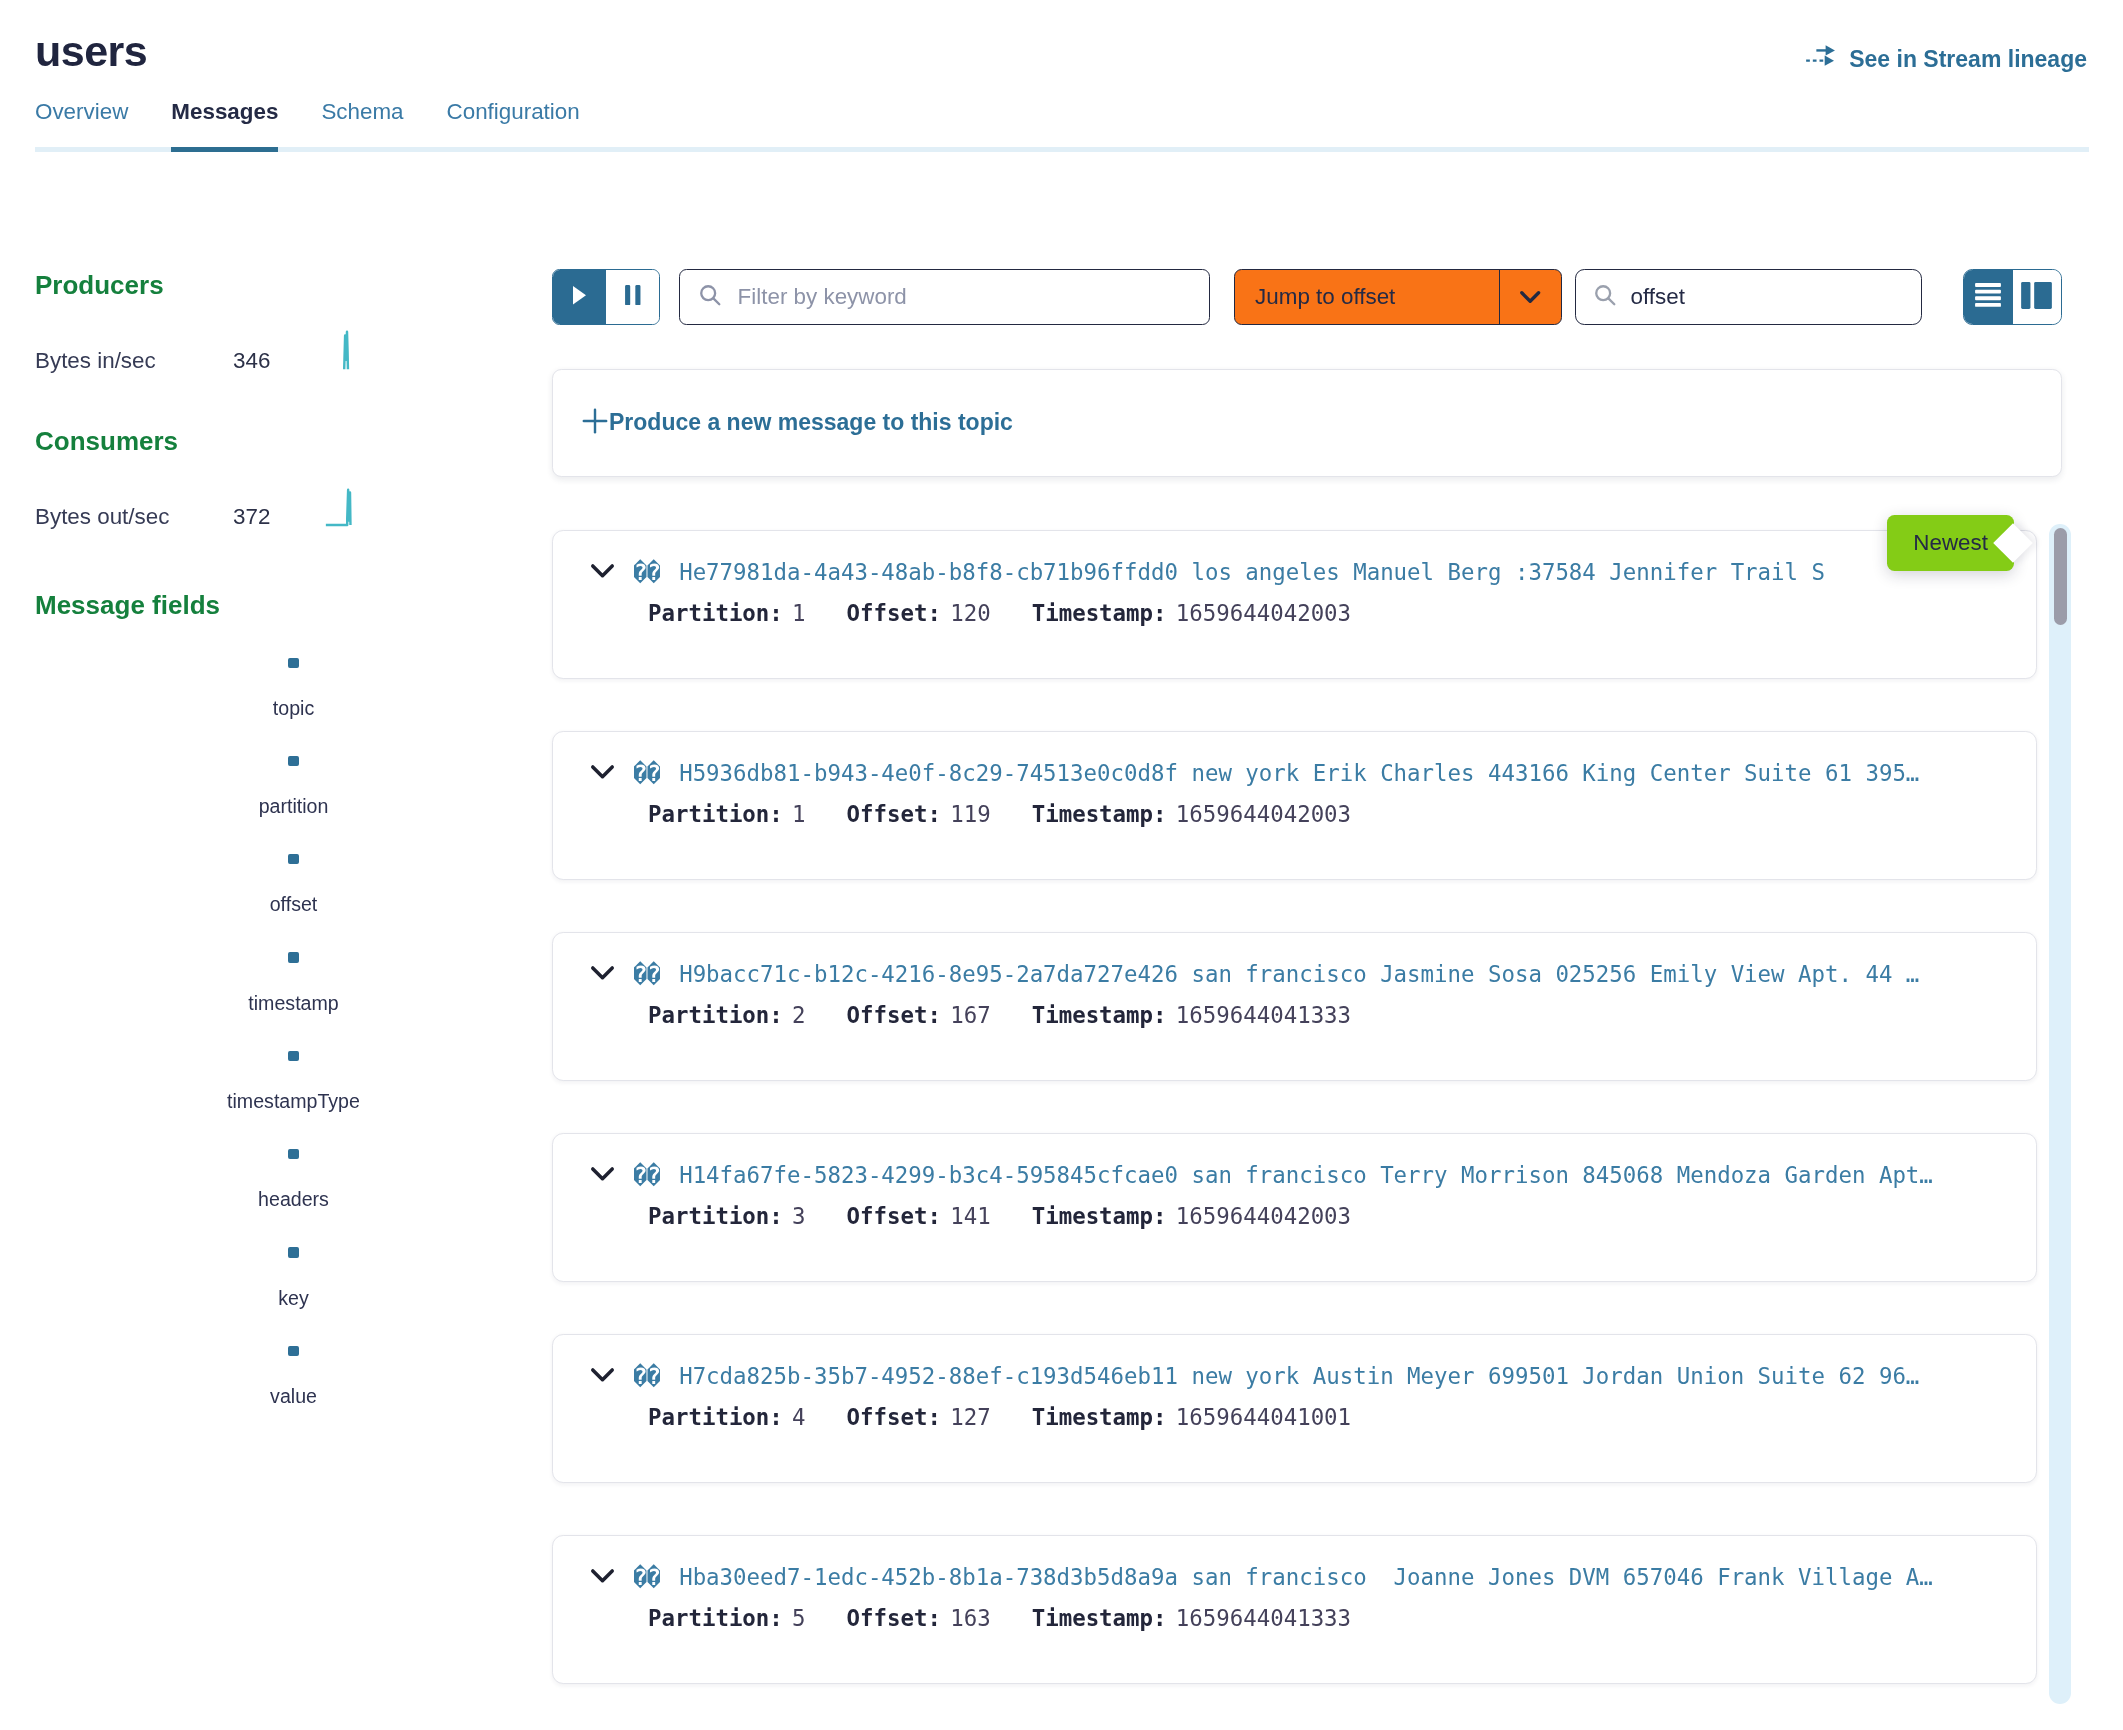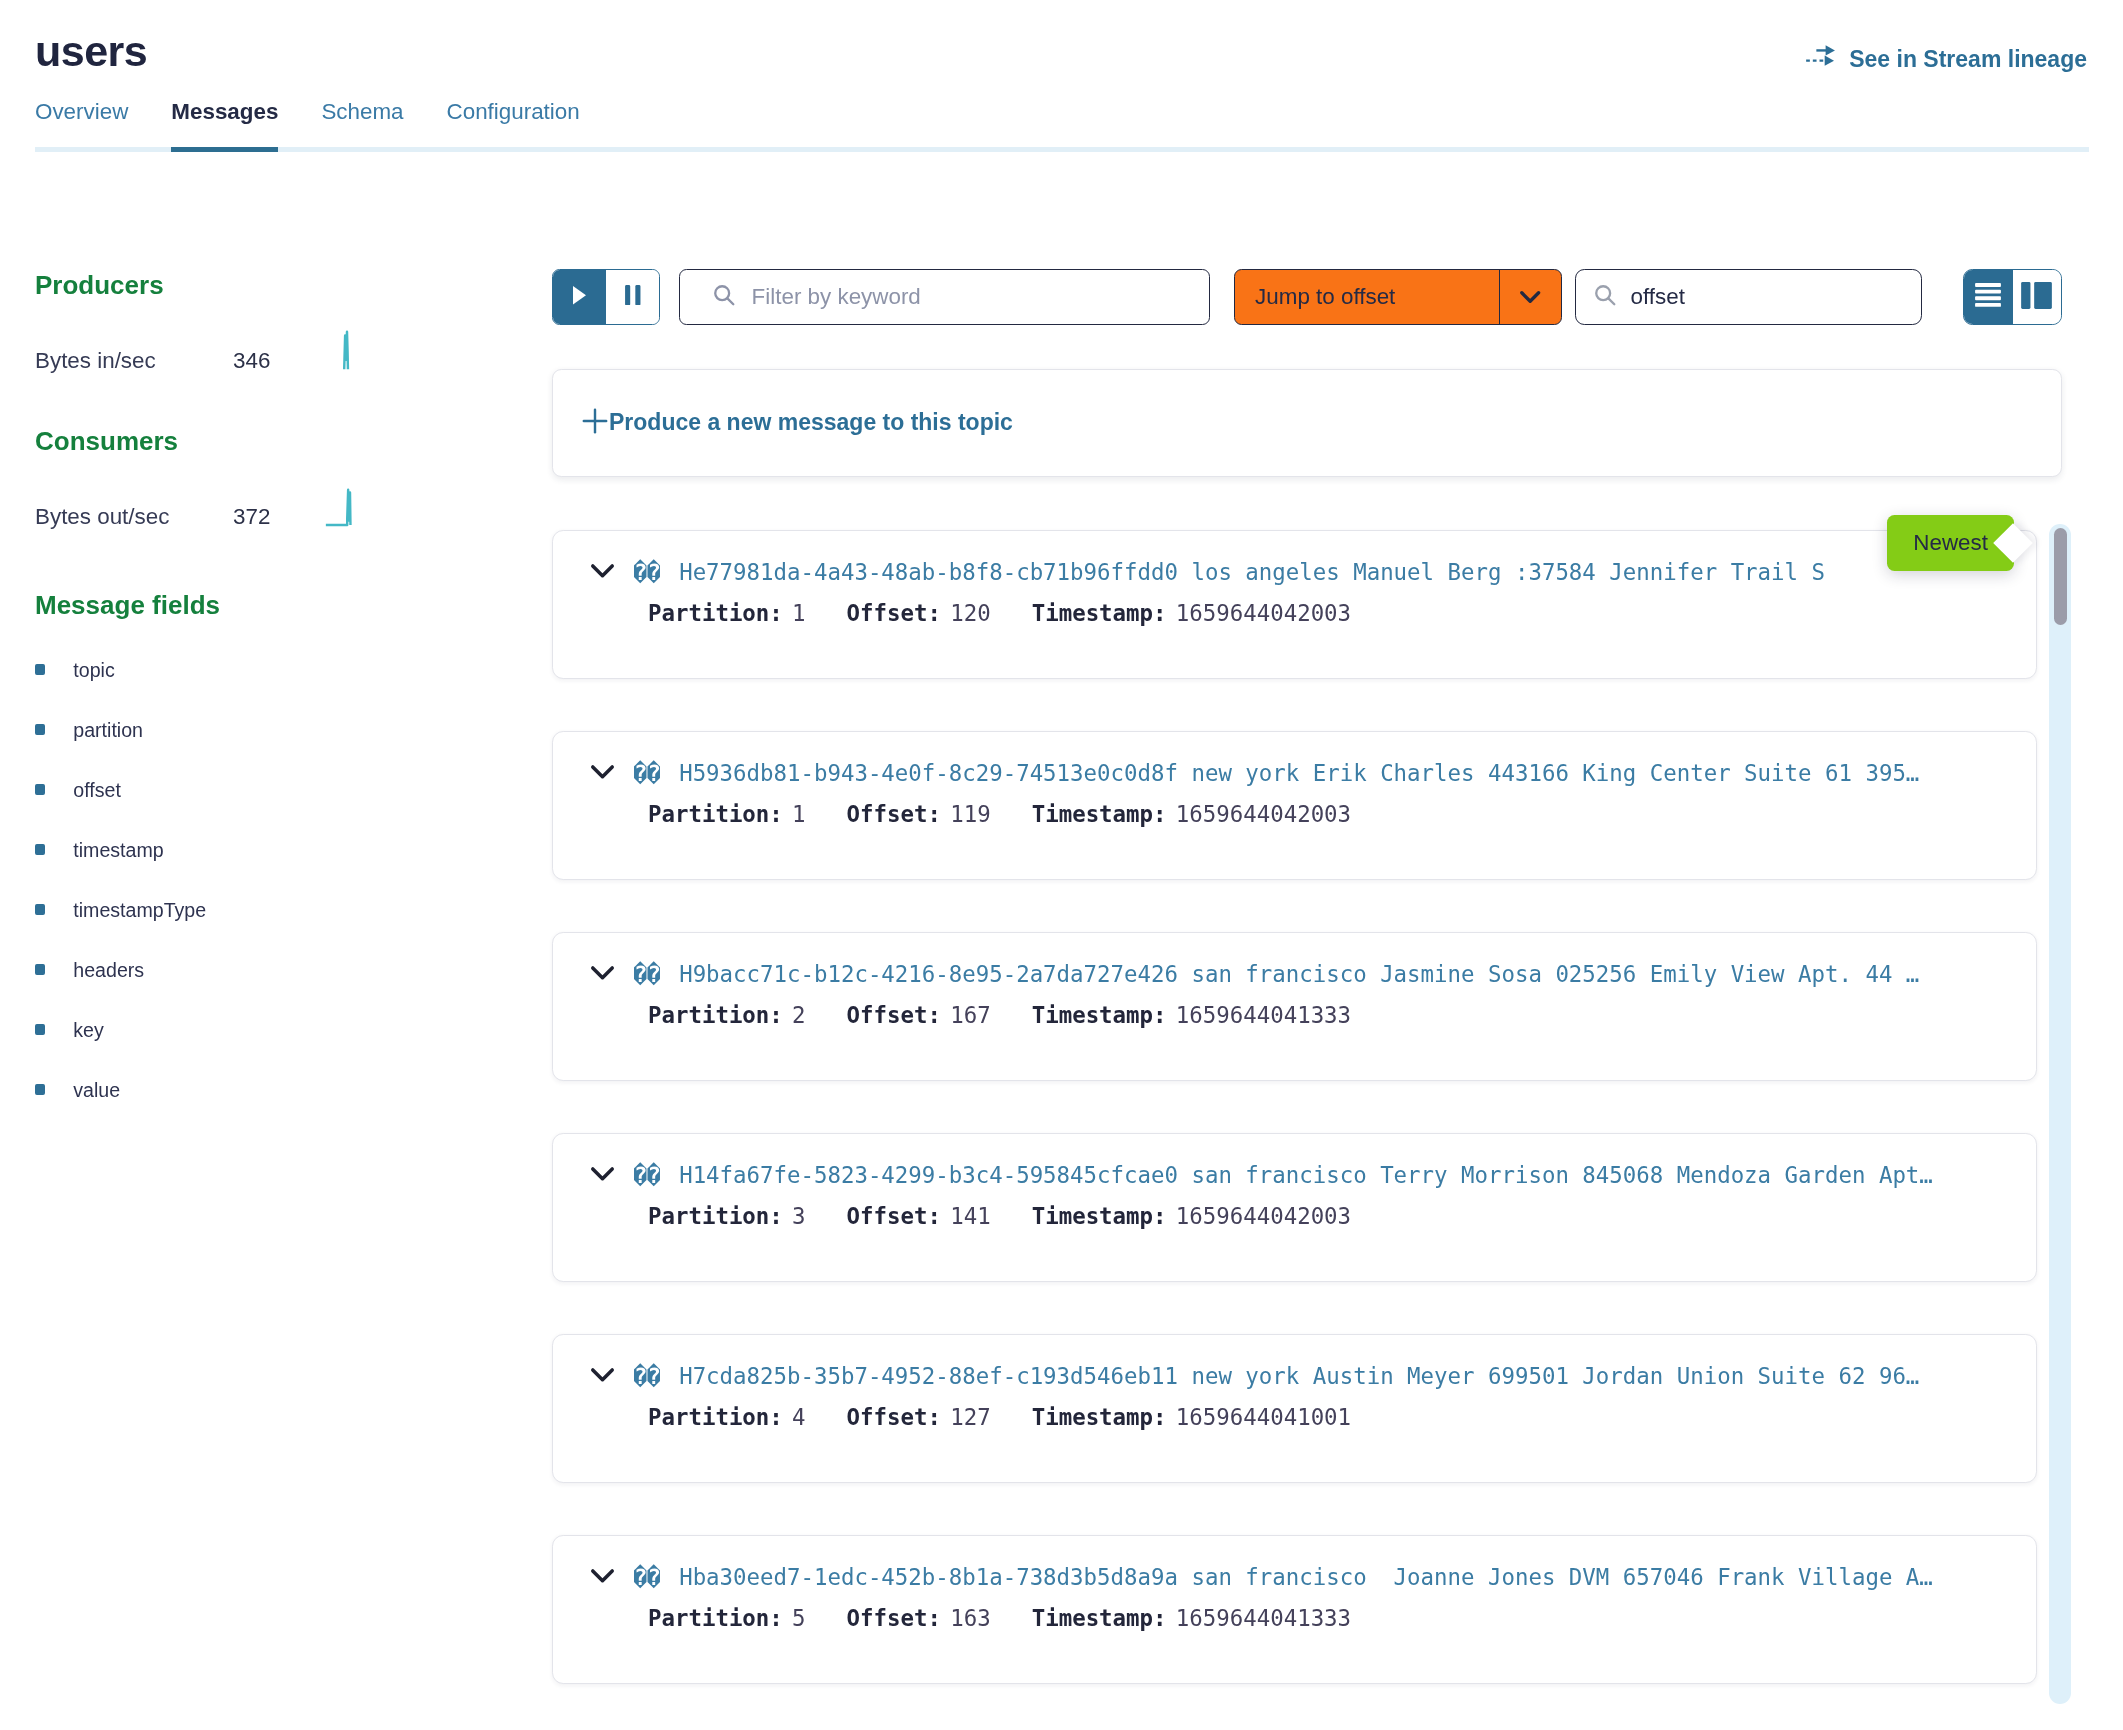--- a/index.html
+++ b/index.html
@@ -24,31 +24,31 @@
 
   
   .side-heading { font-size:26px; font-weight:700; color:#15803d; line-height:32px; }
   .metric-row { display:flex; align-items:flex-end; width:328px; margin-top:28px; }
   .metric-label { font-size:22.4px; color:#363b55; width:198px; line-height:28px; }
   .metric-value { font-size:22.4px; color:#2c3148; line-height:28px; }
   .sparkline { margin-left:auto; display:block; }
   .sec-consumers { margin-top:50px; }
   .sec-fields { margin-top:58px; }
   .fields-list { list-style:none; margin-top:37px; }
-  .field-item { display:flex; align-items:center; gap:28px; margin-bottom:36px; cursor:pointer; }
+  .field-item { display:flex; align-items:center; gap:28px; margin-bottom:36px; cursor:pointer;flex-direction:column; }
   .field-bullet { width:10.3px; height:10.3px; background:#2e6f96; border-radius:1.9px; flex-shrink:0; }
   .field-label { font-size:19.6px; color:#2e3350; line-height:24px; }
 
   
   .toolbar { display:flex; align-items:center; height:56px; }
   .play-group { display:flex; width:108px; height:56px; border:1.9px solid #2b6b92; border-radius:7.5px; overflow:hidden; flex-shrink:0; }
   .seg { flex:1; display:flex; align-items:center; justify-content:center; cursor:pointer; background:#fff; }
   .seg.on { background:#2b6b92; }
   .filter-input { margin-left:18.6px; width:531px; height:56px; border:1.9px solid #232941; border-radius:7.5px;
-                  display:flex; align-items:center; padding:0 32px; gap:15px; background:#fff; }
+                  display:flex; align-items:center; padding:0 18px; gap:15px; background:#fff; }
   .filter-input input { border:none; outline:none; flex:1; font-size:22.4px; color:#242a45;
                         font-family:"Liberation Sans","DejaVu Sans",sans-serif; }
   .filter-input input::placeholder { color:#8d93a8; }
   .jump-select { margin-left:24px; width:328px; height:56px; border:1.9px solid #232941; border-radius:7.5px;
                  display:flex; align-items:stretch; cursor:pointer; background:#f97316; }
   .jump-text { flex:1; display:flex; align-items:center; padding-left:20.5px; font-size:22.4px; color:#242a45; }
   .jump-caret { width:62px; border-left:1.9px solid #232941; display:flex; align-items:center; justify-content:center; }
   .offset-search { margin-left:13px; width:347px; height:56px; border:1.9px solid #232941; border-radius:9.3px;
                    display:flex; align-items:center; padding:0 17px; gap:13px; background:#fff; }
   .offset-search input { border:none; outline:none; flex:1; font-size:22.4px; color:#242a45;

